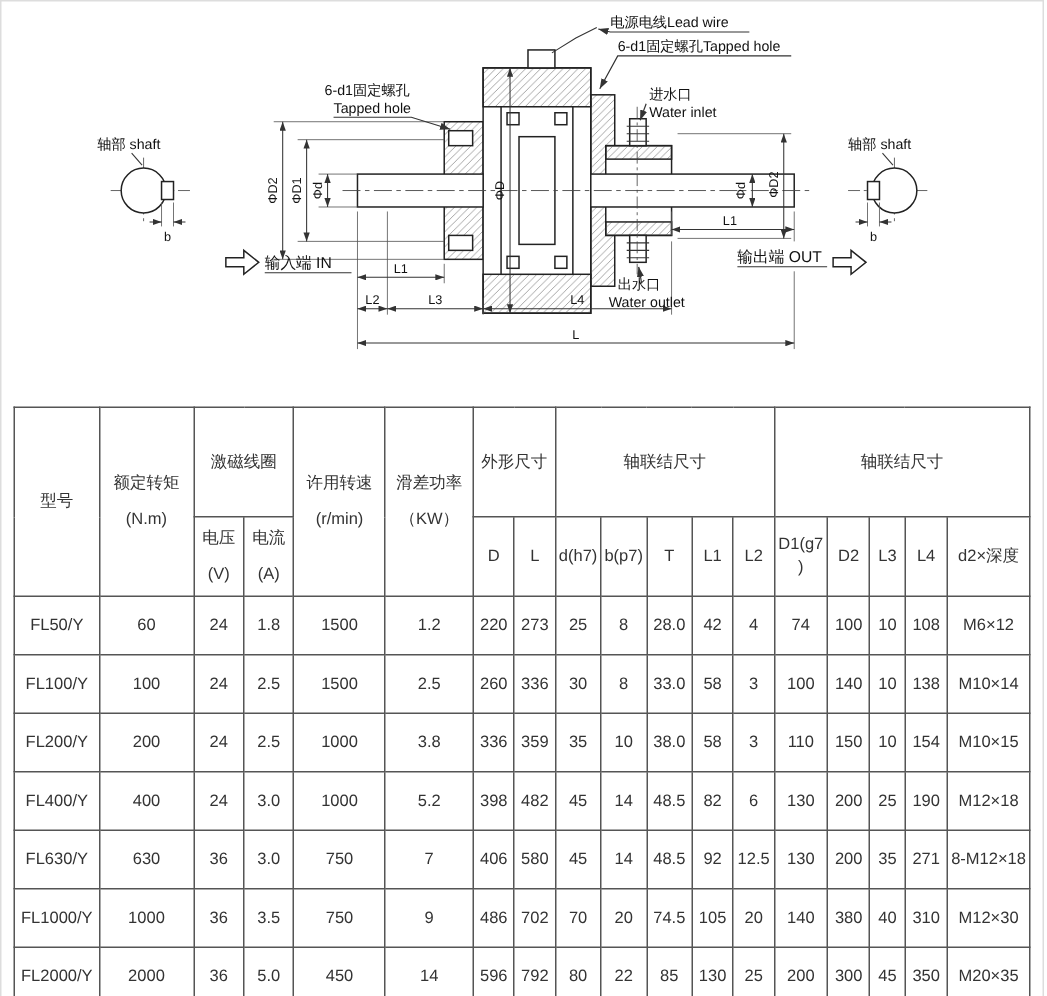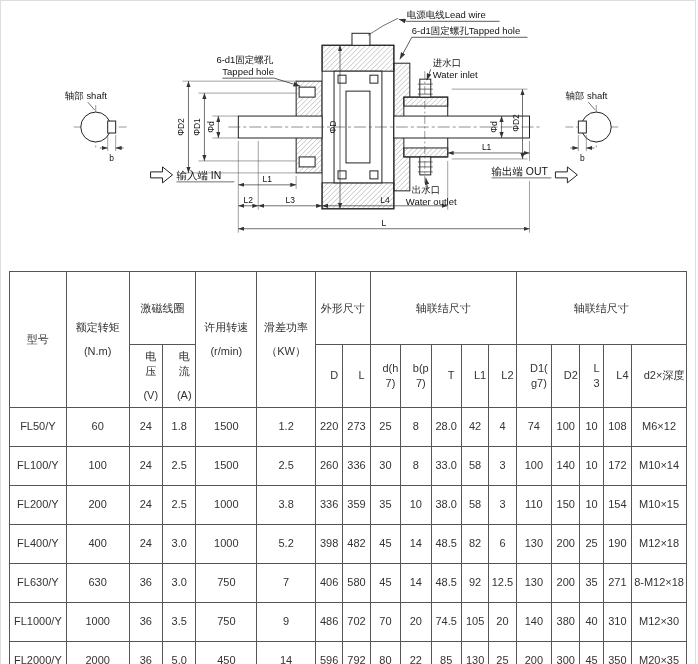--- a/index.html
+++ b/index.html
@@ -19,21 +19,21 @@
   .harrow{fill:#fff;stroke:#222;stroke-width:1;}
   text{fill:#111;}
   .t8{font-size:8.5px;}
   .t9{font-size:9.5px;}
   .t10{font-size:10.5px;}
   .mid{text-anchor:middle;}
   
   .spec{border-collapse:collapse;table-layout:fixed;width:678px;margin:2px auto 0;font-size:11px;color:#333;}
   .spec th,.spec td{border:1px solid #555;text-align:center;vertical-align:middle;font-weight:400;padding:4px 1px;line-height:1.35;word-wrap:break-word;}
   .spec thead tr:nth-child(1) th{height:64px;}
-  .spec thead tr:nth-child(2) th{height:44px;padding-left:11px;}
+  .spec thead tr:nth-child(2) th{height:44px;}
   .spec tbody td{height:22px;padding:8px 1px;}
   .stack span{display:block;}
   .stack span + span{margin-top:9px;}
 </style>
 </head>
 <body>
 
 <div class="page">
 
   <svg viewBox="0 0 698 268" width="696" height="268">
@@ -275,21 +275,21 @@
           <td>260</td>
           <td>336</td>
           <td>30</td>
           <td>8</td>
           <td>33.0</td>
           <td>58</td>
           <td>3</td>
           <td>100</td>
           <td>140</td>
           <td>10</td>
-          <td>172</td>
+          <td>138</td>
           <td>M10×14</td>
         </tr>
         <tr>
           <td>FL200/Y</td>
           <td>200</td>
           <td>24</td>
           <td>2.5</td>
           <td>1000</td>
           <td>3.8</td>
           <td>336</td>

